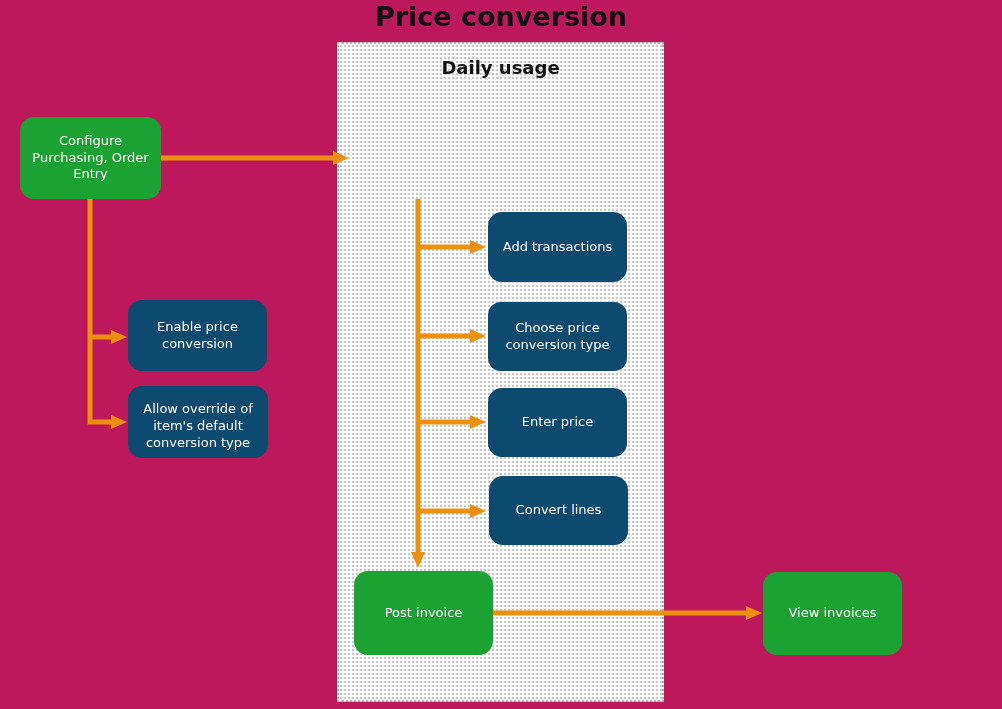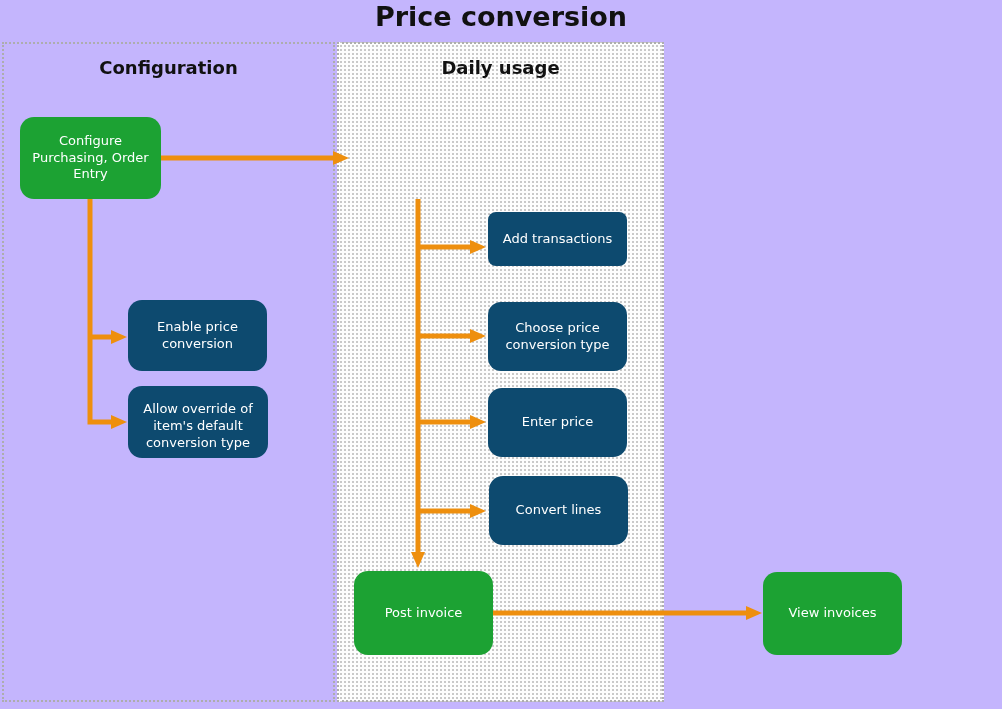--- a/index.html
+++ b/index.html
@@ -5,21 +5,21 @@
   :root{
     --green:#1CA233;
     --navy:#0D4A6F;
     --orange:#EE8F0E;
     --lane_border:#ADADAD;
     --title_text:#111111;
     --node_text:#FFFFFF;
   }
   html,body{margin:0;padding:0;background:#ffffff;}
   .canvas{
-    position:relative;width:1002px;height:709px;background:#c4b5fd;
+    position:relative;width:1002px;height:709px;background:#be185d;
     font-family:"DejaVu Sans","Liberation Sans",sans-serif;overflow:hidden;
   }
   .diagram-title{
     position:absolute;top:1px;left:0;width:100%;text-align:center;
     font-size:27px;font-weight:bold;color:var(--title_text);margin:0;
   }
   .lane{
     position:absolute;top:42px;height:660px;box-sizing:border-box;
     border:2px dotted var(--lane_border);
   }
@@ -44,23 +44,20 @@
   .connector{stroke:var(--orange);stroke-width:5;fill:none;}
   .arrowhead{fill:var(--orange);}
 </style>
 </head>
 <body>
 
 <div class="canvas">
 
   <h1 class="diagram-title">Price conversion</h1>
 
-  <div class="lane" style="left:2px;width:333px;">
-    <div class="lane-title">Configuration</div>
-  </div>
   <div class="lane shaded" style="left:337px;width:327px;">
     <div class="lane-title">Daily usage</div>
   </div>
 
   <svg class="connectors" xmlns="http://www.w3.org/2000/svg">
     <defs>
       <marker id="arrow" viewBox="0 0 16 14" refX="3" refY="7" markerWidth="16" markerHeight="14" orient="auto" markerUnits="userSpaceOnUse">
         <path class="arrowhead" d="M0,0 L16,7 L0,14 Z"></path>
       </marker>
     </defs>
@@ -77,21 +74,21 @@
 
   <div class="node green" style="left:20px;top:117px;width:141px;height:82px;">
     <span>Configure Purchasing, Order Entry</span>
   </div>
   <div class="node navy" style="left:128px;top:300px;width:139px;height:71px;">
     <span>Enable price conversion</span>
   </div>
   <div class="node navy" style="left:128px;top:386px;width:140px;height:72px;align-items:flex-end;">
     <span>Allow override of item's default conversion type</span>
   </div>
-  <div class="node navy" style="left:488px;top:212px;width:139px;height:54px;border-radius:8px;">
+  <div class="node navy" style="left:488px;top:212px;width:139px;height:70px;">
     <span>Add transactions</span>
   </div>
   <div class="node navy" style="left:488px;top:302px;width:139px;height:69px;border-radius:13px;">
     <span>Choose price conversion type</span>
   </div>
   <div class="node navy" style="left:489px;top:476px;width:139px;height:69px;">
     <span>Convert lines</span>
   </div>
   <div class="node navy" style="left:488px;top:388px;width:139px;height:69px;">
     <span>Enter price</span>

